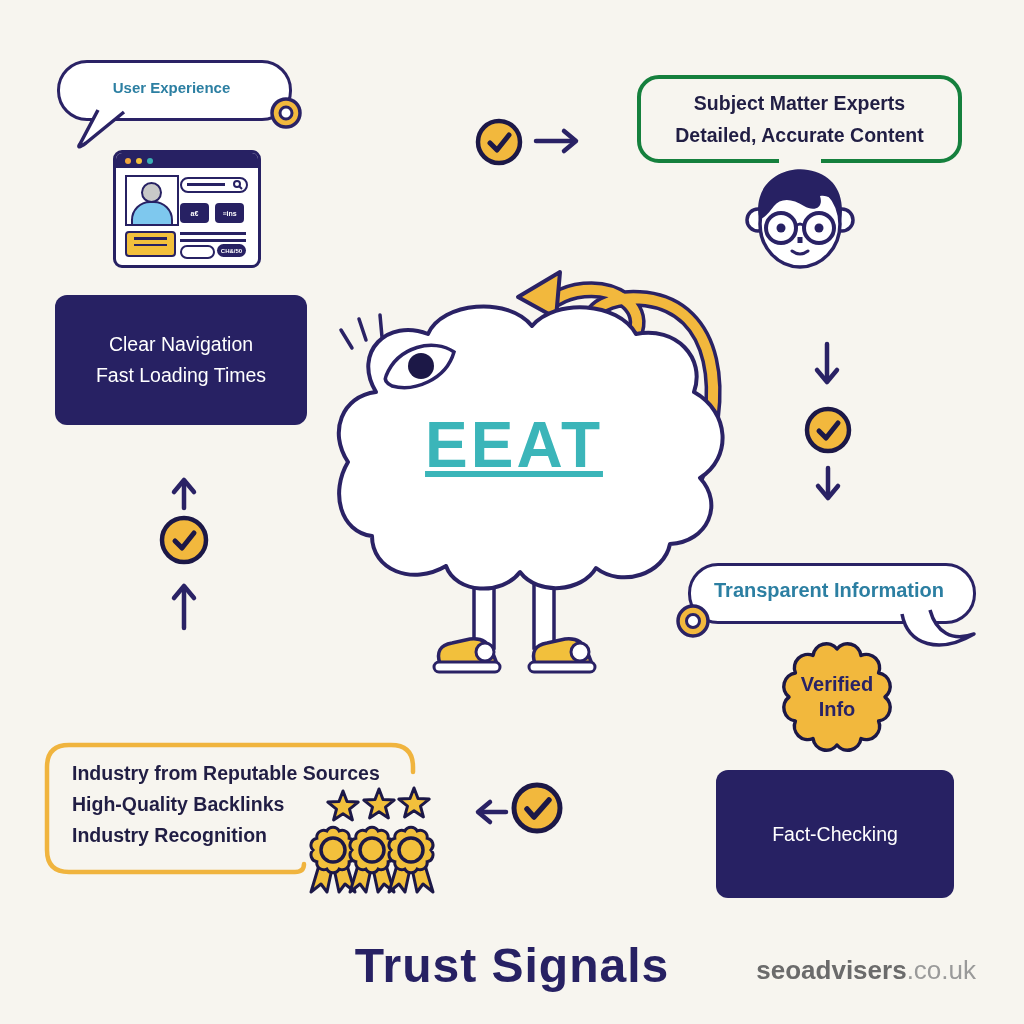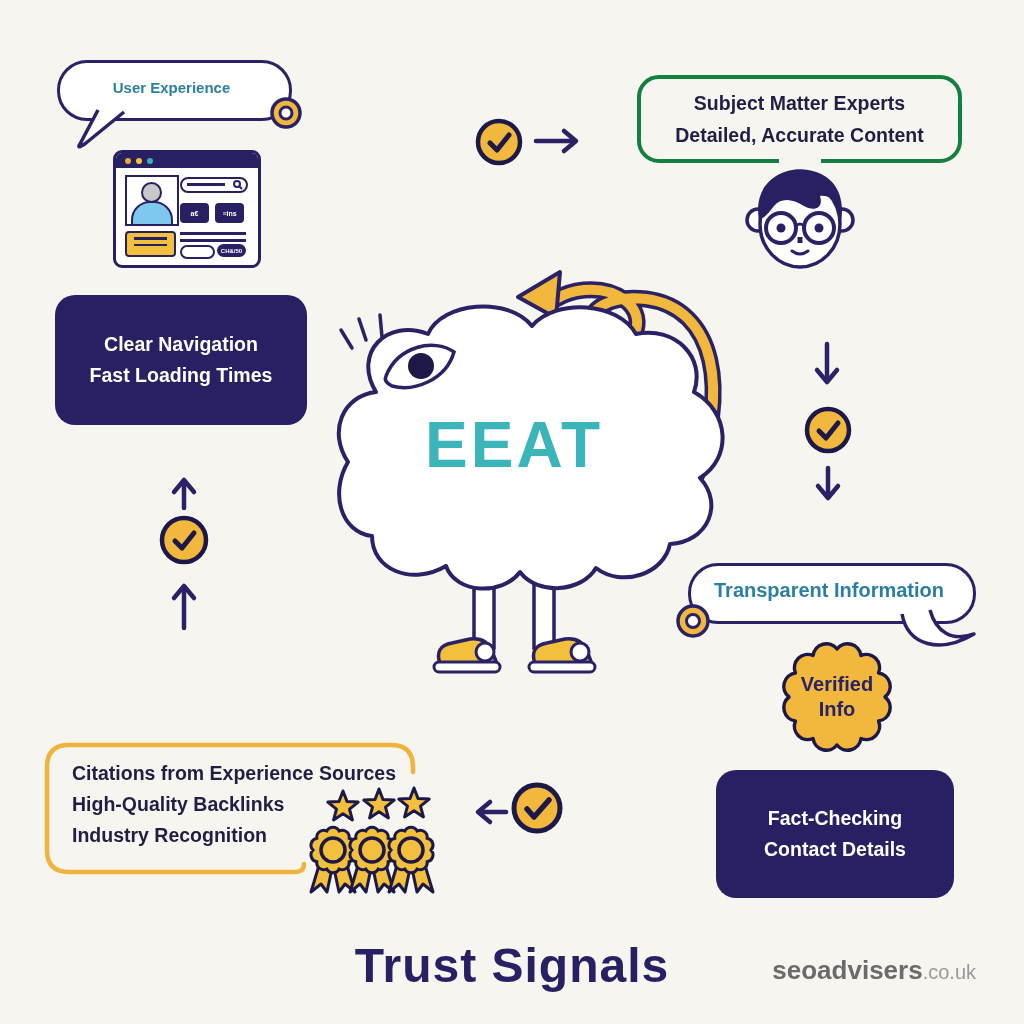--- a/index.html
+++ b/index.html
@@ -8,39 +8,39 @@
   .abs{position:absolute;}
   
   #shape-layer{z-index:1;}
   #line-art{position:absolute;left:0;top:0;z-index:5;pointer-events:none;}
   .txt{z-index:10;}
   
   .bubble{background:#ffffff;border:3.5px solid #2a2265;border-radius:30px;}
   .bubble-label{color:#2c7fa2;font-weight:bold;font-size:15px;text-align:center;
                 display:flex;align-items:center;justify-content:center;width:100%;height:100%;}
   
-  .navy-box{background:#272163;border-radius:20px;color:#ffffff;font-weight:bold;
+  .navy-box{background:#272163;border-radius:12px;color:#ffffff;font-weight:normal;
             font-size:19.5px;line-height:31px;text-align:center;
             display:flex;flex-direction:column;justify-content:center;}
   
   .gold-box{border:4px solid #15803d;border-radius:22px;color:#211e44;font-weight:bold;
             font-size:19.5px;line-height:32px;text-align:center;
             display:flex;flex-direction:column;justify-content:center;}
   .gold-gap{position:absolute;left:50%;transform:translateX(-50%);bottom:-6px;
             width:42px;height:10px;background:#f7f5ef;}
   
   .cite-text{color:#211e44;font-weight:bold;font-size:19.5px;line-height:31px;text-align:left;}
   
   .eeat{color:#3bb5b9;font-weight:bold;font-size:64px;letter-spacing:3px;}
   
   .badge-text{color:#292365;font-weight:bold;font-size:20px;line-height:25px;text-align:center;}
   
   .title{color:#272163;font-weight:bold;font-size:48px;letter-spacing:1px;}
   .wm-bold{color:#6b6b6b;font-weight:bold;font-size:26px;}
-  .wm-rest{color:#9a9a9a;font-weight:normal;font-size:20px;}
+  .wm-rest{color:#9a9a9a;font-weight:normal;font-size:26px;}
   
   .browser{width:142px;height:112px;background:#ffffff;border:3px solid #272163;
            border-radius:9px;overflow:hidden;}
   .browser-bar{height:15px;background:#272163;display:flex;align-items:center;gap:5px;
                padding-left:9px;}
   .dot{width:6px;height:6px;border-radius:50%;}
   .profile-box{position:absolute;left:9px;top:22px;width:50px;height:47px;
                border:2.5px solid #272163;overflow:hidden;background:#fff;}
   .avatar-head{position:absolute;left:14px;top:5px;width:17px;height:17px;border-radius:50%;
                background:#c8c8c8;border:2px solid #272163;}
@@ -111,21 +111,20 @@
   <div class="abs gold-box" style="left:637px;top:75px;width:317px;height:80px;">
     <div>Subject Matter Experts</div>
     <div>Detailed, Accurate Content</div>
     <span class="gold-gap"></span>
   </div>
 
   <div class="abs bubble" style="left:688px;top:563px;width:282px;height:55px;"></div>
 
   <div class="abs navy-box" style="left:716px;top:770px;width:238px;height:128px;">
     <div>Fact-Checking</div>
-    <div>Contact Details</div>
   </div>
 </div>
 
 <svg id="line-art" width="1024" height="1024" viewBox="0 0 1024 1024">
 
   <g>
     <path d="M 98 110 L 80 144 Q 76 150 86 143 L 124 112" fill="#ffffff" stroke="#2a2265" stroke-width="3.5" stroke-linejoin="round"></path>
   </g>
   <g>
     <circle cx="286" cy="113" r="14" fill="#f2b83d" stroke="#2a2265" stroke-width="3.5"></circle>
@@ -262,33 +261,33 @@
       <path d="M 20 0 A 7 7 0 0 1 16.2 11.8 A 7 7 0 0 1 6.2 19 A 7 7 0 0 1 -6.2 19 A 7 7 0 0 1 -16.2 11.8 A 7 7 0 0 1 -20 0 A 7 7 0 0 1 -16.2 -11.8 A 7 7 0 0 1 -6.2 -19 A 7 7 0 0 1 6.2 -19 A 7 7 0 0 1 16.2 -11.8 A 7 7 0 0 1 20 0 Z" fill="#f2c03c" stroke="#1c1847" stroke-width="3"></path>
       <circle r="12" fill="#f2c03c" stroke="#1c1847" stroke-width="3.5"></circle>
     </g>
   </g>
 </svg>
 
 <div class="abs txt" style="left:57px;top:60px;width:229px;height:55px;">
   <div class="bubble-label">User Experience</div>
 </div>
 
-<div class="abs txt eeat" style="left:404px;top:408px;width:220px;text-align:center;">EEAT</div>
+<div class="abs txt eeat" style="left:404px;top:408px;width:220px;text-align:center;text-decoration:underline;">EEAT</div>
 
 <div class="abs txt" style="left:688px;top:563px;width:282px;height:55px;">
   <div class="bubble-label" style="font-size:20px;">Transparent Information</div>
 </div>
 
 <div class="abs txt badge-text" style="left:787px;top:672px;width:100px;">
   <div>Verified</div>
   <div>Info</div>
 </div>
 
 <div class="abs txt cite-text" style="left:72px;top:758px;width:340px;">
-  <div>Citations from Experience Sources</div>
+  <div>Industry from Reputable Sources</div>
   <div>High-Quality Backlinks</div>
   <div>Industry Recognition</div>
 </div>
 
 <div class="abs txt title" style="left:0px;top:938px;width:1024px;text-align:center;">Trust Signals</div>
 
 <div class="abs txt" style="right:48px;top:955px;">
   <span class="wm-bold">seoadvisers</span><span class="wm-rest">.co.uk</span>
 </div>
 

